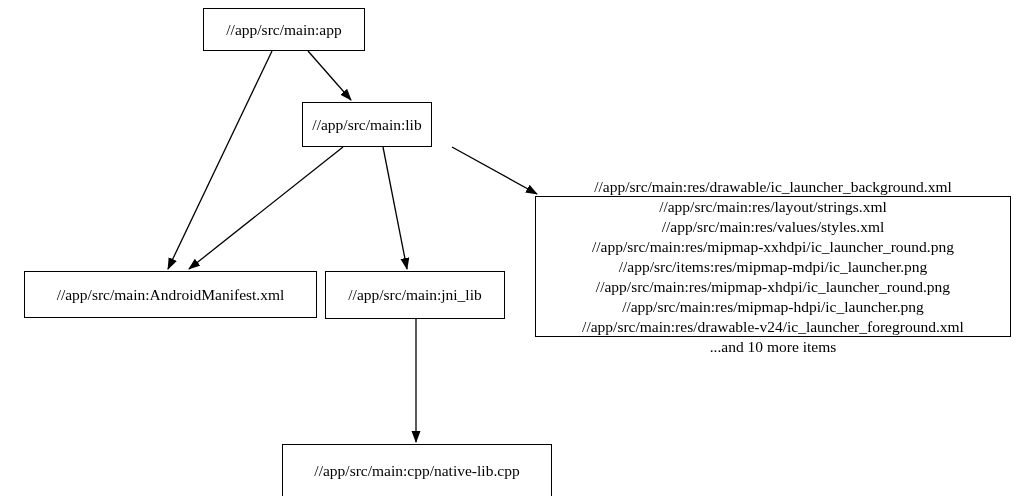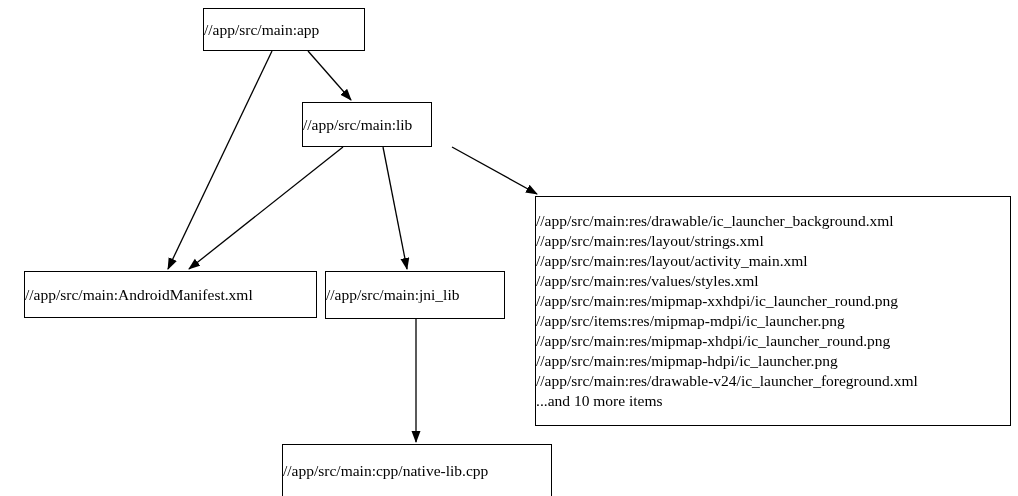--- a/index.html
+++ b/index.html
@@ -27,32 +27,32 @@
     stroke-width: 1.3;
     fill: none;
   }
   .node {
     position: absolute;
     box-sizing: border-box;
     border: 1.5px solid #000000;
     background: #ffffff;
     display: flex;
     flex-direction: column;
-    align-items: flex-start;
+    align-items: center;
     justify-content: center;
     text-align: center;
     font-size: 15.5px;
     line-height: 20px;
     white-space: nowrap;
   }
   #node-app        { left: 203px; top: 8px;   width: 162px; height: 43px; }
   #node-lib        { left: 302px; top: 102px; width: 130px; height: 45px; }
   #node-manifest   { left: 24px;   top: 271px; width: 293px; height: 47px; }
   #node-jni        { left: 325px; top: 271px; width: 180px; height: 48px; }
-  #node-res        { left: 535px; top: 196px; width: 476px; height: 230px; }
+  #node-res        { left: 535px; top: 196px; width: 476px; height: 141px; }
   #node-cpp        { left: 282px; top: 444px; width: 270px; height: 54px; }
   .res-line { display: block; }
 </style>
 </head>
 <body>
 
 <div id="stage">
 
   <svg id="edges" viewBox="0 0 1018 496" xmlns="http://www.w3.org/2000/svg">
     <defs>
@@ -80,21 +80,20 @@
     <span>//app/src/main:AndroidManifest.xml</span>
   </div>
 
   <div class="node" id="node-jni">
     <span>//app/src/main:jni_lib</span>
   </div>
 
   <div class="node" id="node-res">
     <span class="res-line">//app/src/main:res/drawable/ic_launcher_background.xml</span>
     <span class="res-line">//app/src/main:res/layout/strings.xml</span>
-    <span class="res-line">//app/src/main:res/layout/activity_main.xml</span>
     <span class="res-line">//app/src/main:res/values/styles.xml</span>
     <span class="res-line">//app/src/main:res/mipmap-xxhdpi/ic_launcher_round.png</span>
     <span class="res-line">//app/src/items:res/mipmap-mdpi/ic_launcher.png</span>
     <span class="res-line">//app/src/main:res/mipmap-xhdpi/ic_launcher_round.png</span>
     <span class="res-line">//app/src/main:res/mipmap-hdpi/ic_launcher.png</span>
     <span class="res-line">//app/src/main:res/drawable-v24/ic_launcher_foreground.xml</span>
     <span class="res-line">...and 10 more items</span>
   </div>
 
   <div class="node" id="node-cpp">

